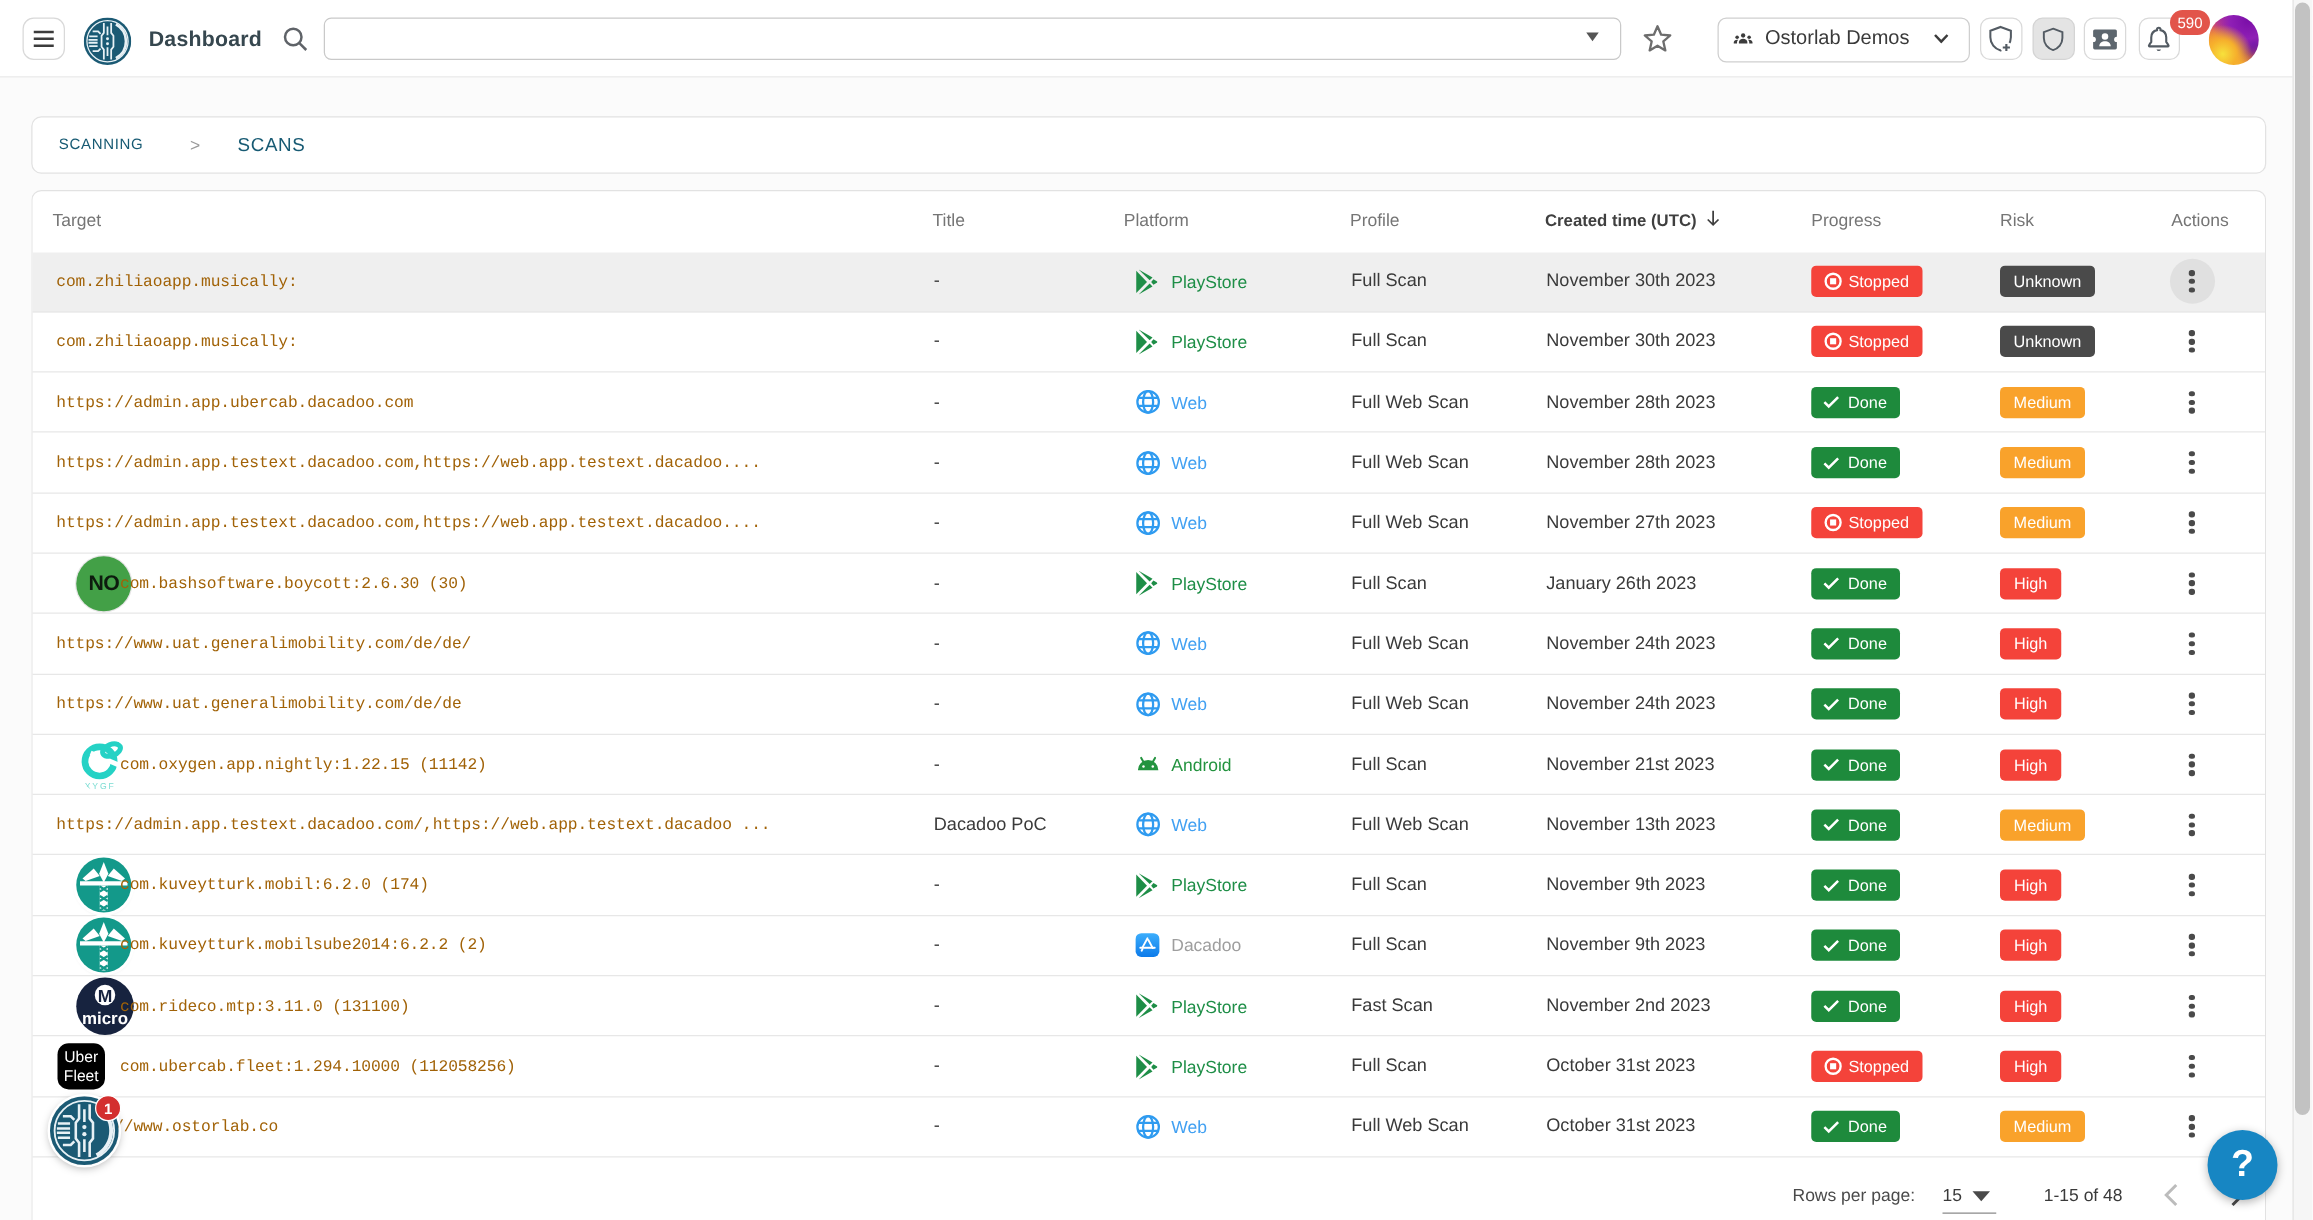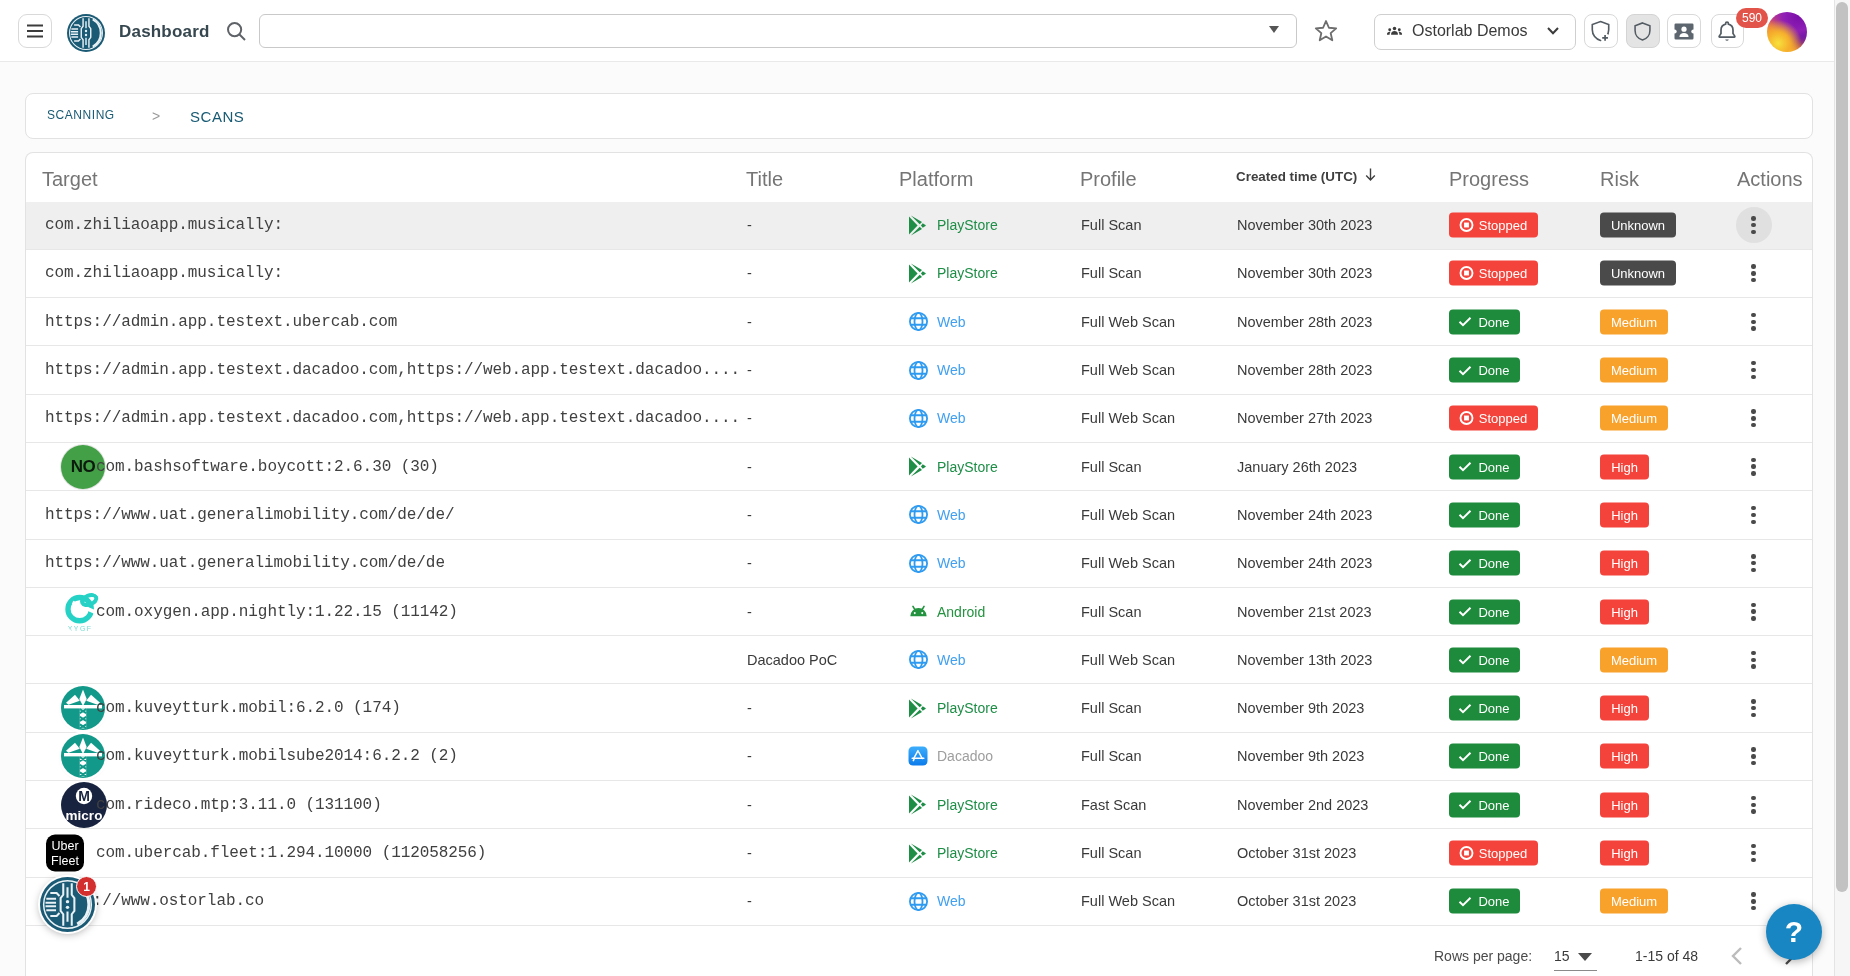--- a/index.html
+++ b/index.html
@@ -1,24 +1,24 @@
 <!DOCTYPE html>
 <html><head><meta charset="utf-8"><style>
 * { margin:0; padding:0; box-sizing:border-box; }
 html,body { width:1850px; height:976px; overflow:hidden; }
 body { font-family:"Liberation Sans", sans-serif; background:#fbfbfb; position:relative; }
 .abs { position:absolute; }
 .topbar { position:absolute; left:0; top:0; width:1850px; height:62px; background:#fff; border-bottom:1px solid #e9e9e9; }
 .iconbtn { position:absolute; top:14px; width:33.5px; height:34px; border:1px solid #d9d9d9; border-radius:8px; background:#fff; display:flex; align-items:center; justify-content:center; }
 .card { position:absolute; left:25px; width:1788px; background:#fff; border:1px solid #e2e2e2; border-radius:8px; }
-.hlabel { position:absolute; top:168px; font-size:20px; color:#757575; }
+.hlabel { position:absolute; top:168px; font-size:14px; color:#757575; }
 .row { position:absolute; left:26px; width:1786px; height:48.3px; }
 .row > * { position:absolute; }
 .vc { top:50%; transform:translateY(-50%); }
-.tg { font-family:"Liberation Mono", monospace; font-size:16px; letter-spacing:-0.08px; color:#404040; white-space:pre; }
+.tg { font-family:"Liberation Mono", monospace; font-size:13px; letter-spacing:-0.08px; color:#a16207; white-space:pre; }
 .sans { font-size:14.5px; color:#3a3a3a; }
 .plabel { left:911px; font-size:14px; }
 .chip { display:flex; align-items:center; justify-content:center; height:25px; border-radius:4px; color:#fff; font-size:13px; }
 .ricon { position:absolute; left:15px; top:50%; transform:translateY(-50%); width:44px; height:44px; border-radius:50%; display:flex; align-items:center; justify-content:center; overflow:hidden;margin-left:20px; }
 .dots { left:1720.5px; width:14px; height:18px; display:flex; flex-direction:column; justify-content:space-between; align-items:center; }
 .dots i { width:4.4px; height:4.4px; border-radius:50%; background:#4a4a4a; }
 </style></head><body>
 
 <div class="topbar">
 <div class="iconbtn" style="left:18px;border-radius:9px">
@@ -165,21 +165,21 @@
 <span class="vc" style="left:1574px">
       <span class="chip" style="width:76px;background:#4a4a4a">Unknown</span>
     </span>
 <span class="dots vc">
       <i></i>
       <i></i>
       <i></i>
     </span>
 </div>
 <div class="row" style="top:298.1px;border-bottom:1px solid #e7e7e7">
-<span class="tg vc" style="left:19px">https://admin.app.testext.ubercab.com</span>
+<span class="tg vc" style="left:19px">https://admin.app.ubercab.dacadoo.com</span>
 <span class="sans vc" style="left:721px">-</span>
 <span class="vc" style="left:882px;height:22px;display:flex;align-items:center">
       <svg width="21" height="21" viewBox="0 0 22 22" fill="none" stroke="#2f9bf0" stroke-width="1.9">
 <circle cx="11" cy="11" r="9"></circle>
 <ellipse cx="11" cy="11" rx="4.2" ry="9"></ellipse>
 <path d="M2.6 7.6 h16.8 M2.6 14.4 h16.8"></path>
 </svg>
     </span>
 <span class="plabel vc" style="color:#41a0f2">Web</span>
 <span class="sans vc" style="left:1055px">Full Web Scan</span>
@@ -368,20 +368,21 @@
 <span class="vc" style="left:1574px">
       <span class="chip" style="width:49px;background:#f4433a">High</span>
     </span>
 <span class="dots vc">
       <i></i>
       <i></i>
       <i></i>
     </span>
 </div>
 <div class="row" style="top:636.2px;border-bottom:1px solid #e7e7e7">
+<span class="tg vc" style="left:19px">https://admin.app.testext.dacadoo.com/,https://web.app.testext.dacadoo ...</span>
 <span class="sans vc" style="left:721px">Dacadoo PoC</span>
 <span class="vc" style="left:882px;height:22px;display:flex;align-items:center">
       <svg width="21" height="21" viewBox="0 0 22 22" fill="none" stroke="#2f9bf0" stroke-width="1.9">
 <circle cx="11" cy="11" r="9"></circle>
 <ellipse cx="11" cy="11" rx="4.2" ry="9"></ellipse>
 <path d="M2.6 7.6 h16.8 M2.6 14.4 h16.8"></path>
 </svg>
     </span>
 <span class="plabel vc" style="color:#41a0f2">Web</span>
 <span class="sans vc" style="left:1055px">Full Web Scan</span>

